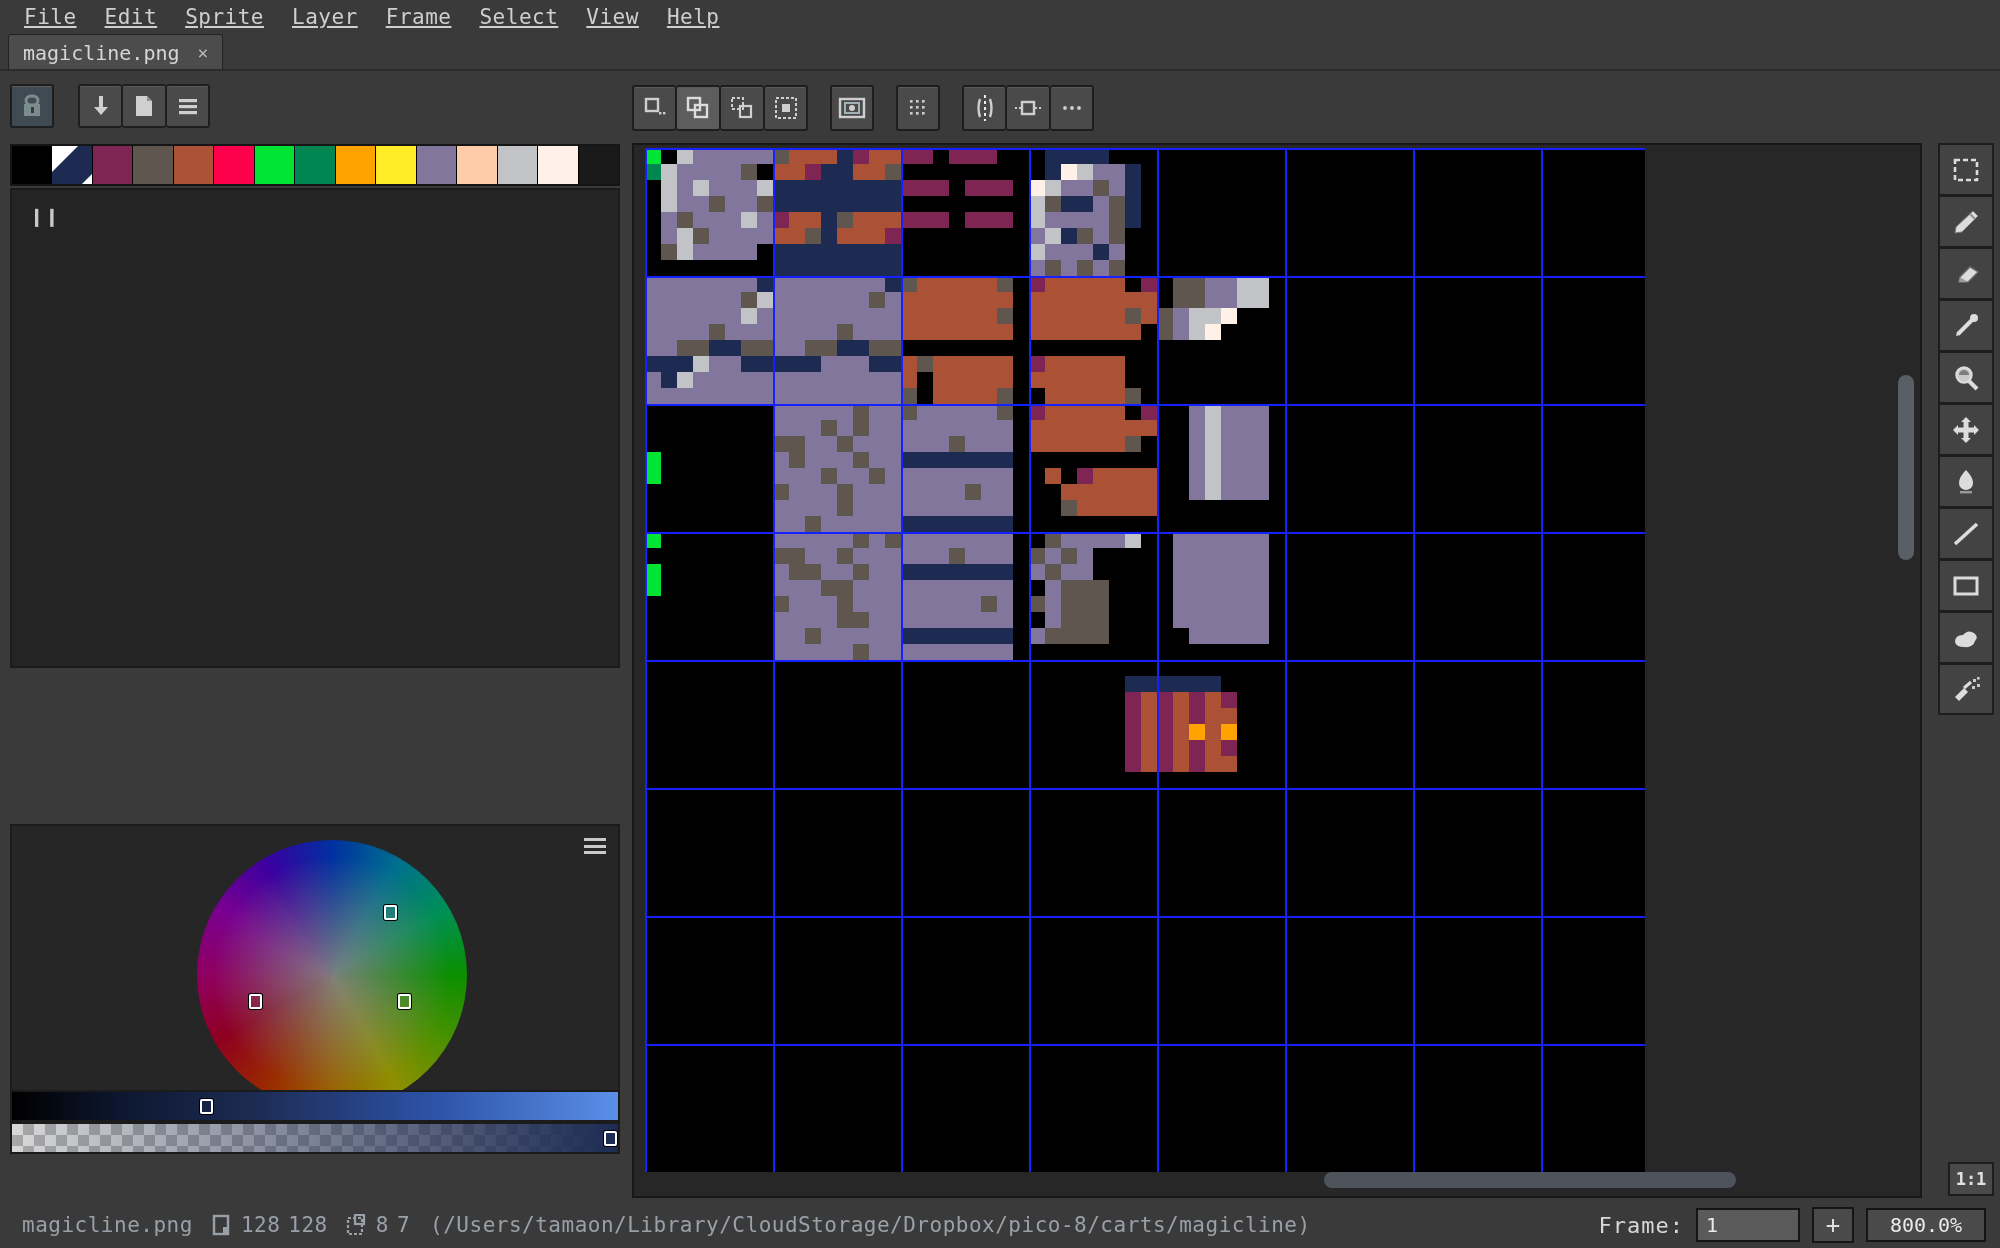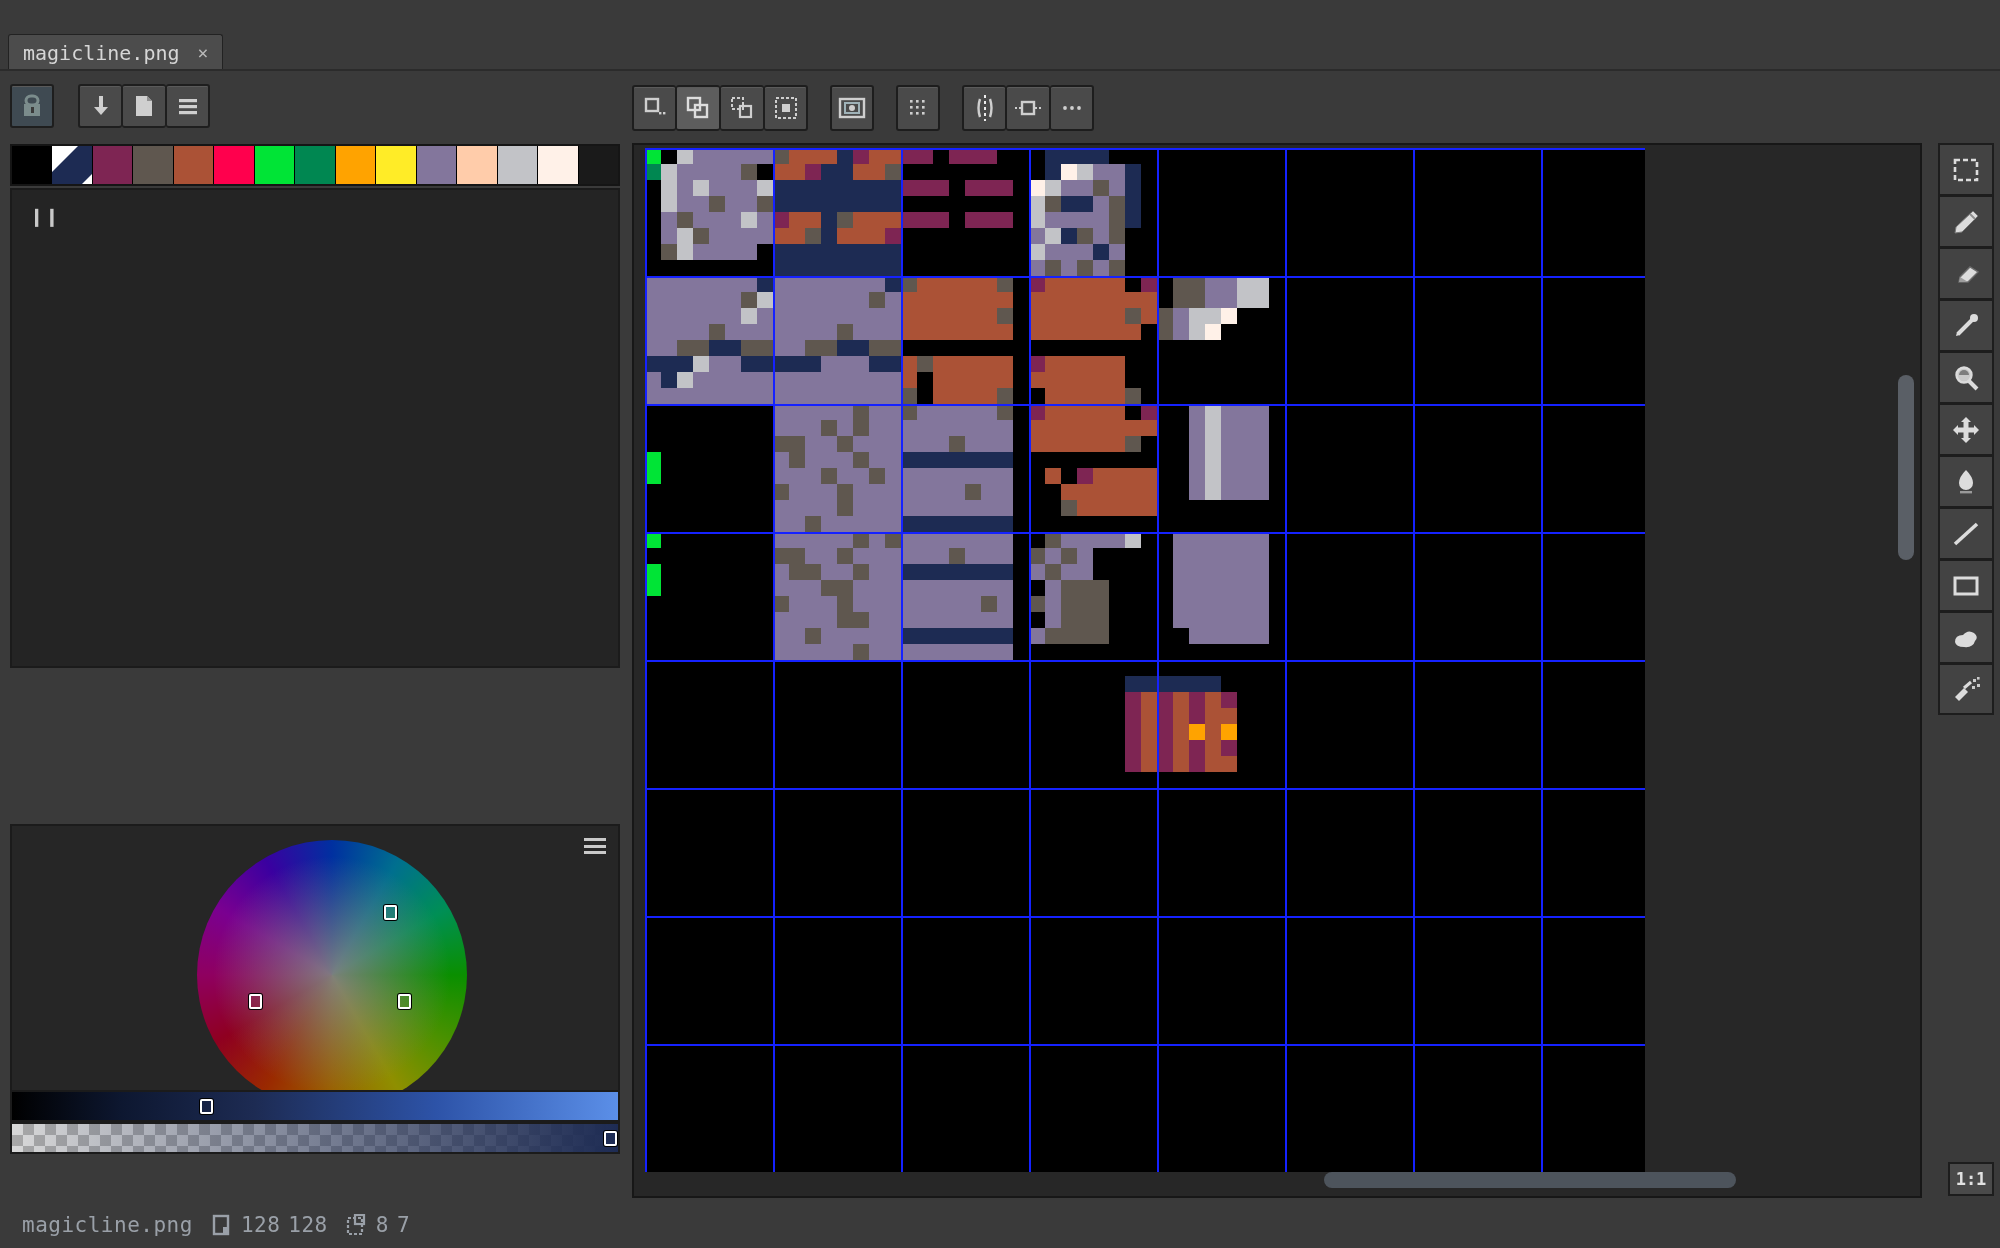--- a/index.html
+++ b/index.html
@@ -146,20 +146,30 @@
      display:flex; align-items:center; justify-content:center; color:#e0e0e0; font-size:24px;}
   .st-zoom{ width:120px; height:34px; background:#4a4a4a; border:2px solid #151515;
      color:#eaeaea; font-size:20px; display:flex; align-items:center; justify-content:center;}
   svg{display:block;}
 </style>
 </head>
 <body>
 
 <div id="app">
 
+  <div class="menubar">
+    <div class="menu-item"><span class="u">File</span></div>
+    <div class="menu-item"><span class="u">Edit</span></div>
+    <div class="menu-item"><span class="u">Sprite</span></div>
+    <div class="menu-item"><span class="u">Layer</span></div>
+    <div class="menu-item"><span class="u">Frame</span></div>
+    <div class="menu-item"><span class="u">Select</span></div>
+    <div class="menu-item"><span class="u">View</span></div>
+    <div class="menu-item"><span class="u">Help</span></div>
+  </div>
 
   <div class="tabbar">
     <div class="tab">
       <span class="label">magicline.png</span>
       <span class="close">×</span>
     </div>
   </div>
   <div class="tabline"></div>
 
   <div class="leftpanel">
@@ -817,16 +827,25 @@
     <span class="st-txt" style="margin-left:10px">128</span>
     <span class="st-txt" style="margin-left:8px">128</span>
     <span class="st-ico">
       <svg width="20" height="22" viewBox="0 0 20 22">
           <rect x="2" y="4" width="14" height="16" fill="none" stroke="#9aa0a8" stroke-width="2.2" stroke-dasharray="3 2"></rect>
           <rect x="9" y="1" width="9" height="9" fill="none" stroke="#9aa0a8" stroke-width="2.2"></rect>
         </svg>
     </span>
     <span class="st-txt" style="margin-left:10px">8</span>
     <span class="st-txt" style="margin-left:8px">7</span>
-
+    <span class="st-txt" style="margin-left:20px">(/Users/tamaon/Library/CloudStorage/Dropbox/pico-8/carts/magicline)</span>
+
+    <div class="st-right">
+      <span class="st-label">Frame:</span>
+      <div class="st-input">
+          <span>1</span>
+        </div>
+      <div class="st-plus">+</div>
+      <div class="st-zoom">800.0%</div>
+    </div>
   </div>
 
 </div>
 
 </body></html>

